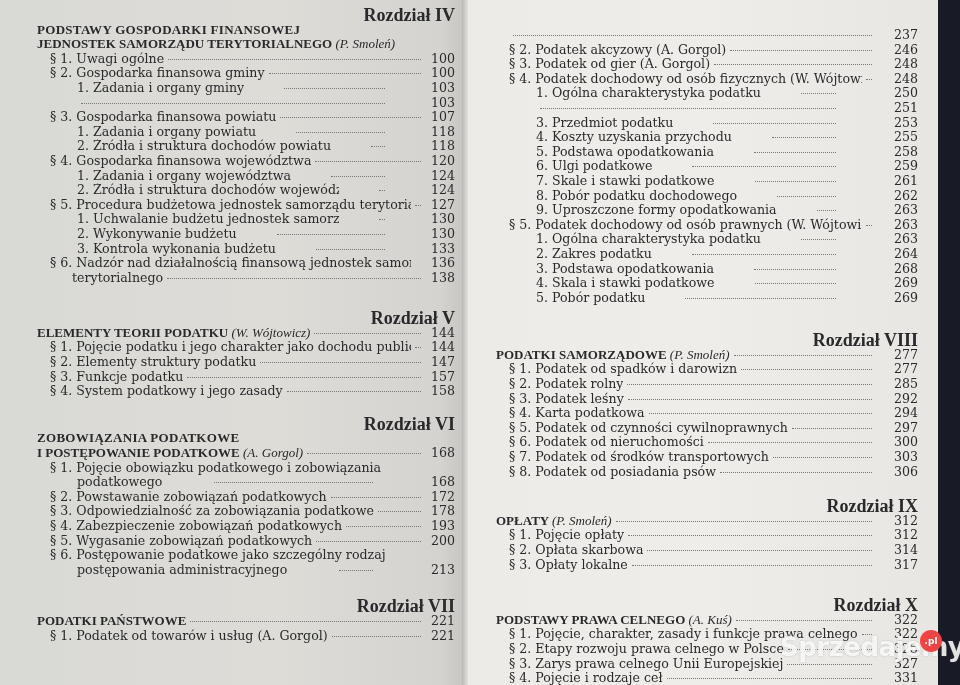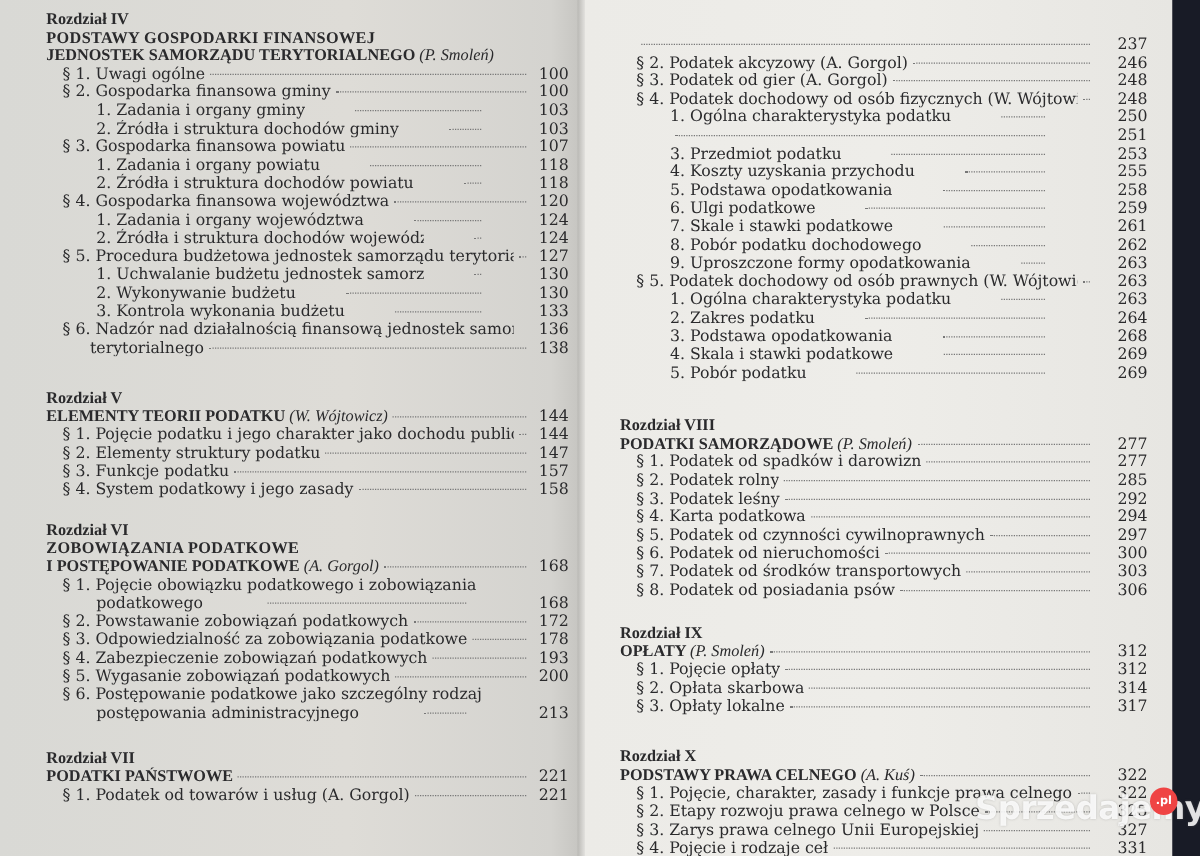--- a/index.html
+++ b/index.html
@@ -30,21 +30,21 @@
   }
   .toc {
     position: absolute; font-size: 12.6px; line-height: 14.6px;
   }
   .page-left .toc { left: 37px; top: 8px; width: 418px; }
   .page-right .toc { left: 28px; top: 28px; width: 422px; }
   .chapter { margin: 0; }
   .chapter + .chapter { margin-top: 18px; }
   .ch-label {
     font-family: "Liberation Serif", "DejaVu Serif", serif;
-    font-weight: bold; font-size: 13px;
+    font-weight: bold; font-size: 18px; text-align: right;
   }
   .ch-title {
     font-family: "Liberation Serif", "DejaVu Serif", serif;
     font-weight: bold; font-size: 13px; letter-spacing: 0.3px;
   }
   .row {
     display: flex; align-items: baseline; white-space: nowrap;
   }
   .row .txt { flex: 0 1 auto; overflow: hidden; text-overflow: clip; }
   .row .dots {
@@ -92,21 +92,20 @@
           <span class="txt">§ 2. Gospodarka finansowa gminy</span>
           <span class="dots"></span>
           <span class="pg">100</span>
         </div>
       <div class="row lvl2">
           <span class="txt">1. Zadania i organy gminy</span>
           <span class="dots"></span>
           <span class="pg">103</span>
         </div>
       <div class="row lvl2">
-          <span class="txt">2. Źródła i struktura dochodów gminy</span>
           <span class="dots"></span>
           <span class="pg">103</span>
         </div>
       <div class="row lvl1">
           <span class="txt">§ 3. Gospodarka finansowa powiatu</span>
           <span class="dots"></span>
           <span class="pg">107</span>
         </div>
       <div class="row lvl2">
           <span class="txt">1. Zadania i organy powiatu</span>

